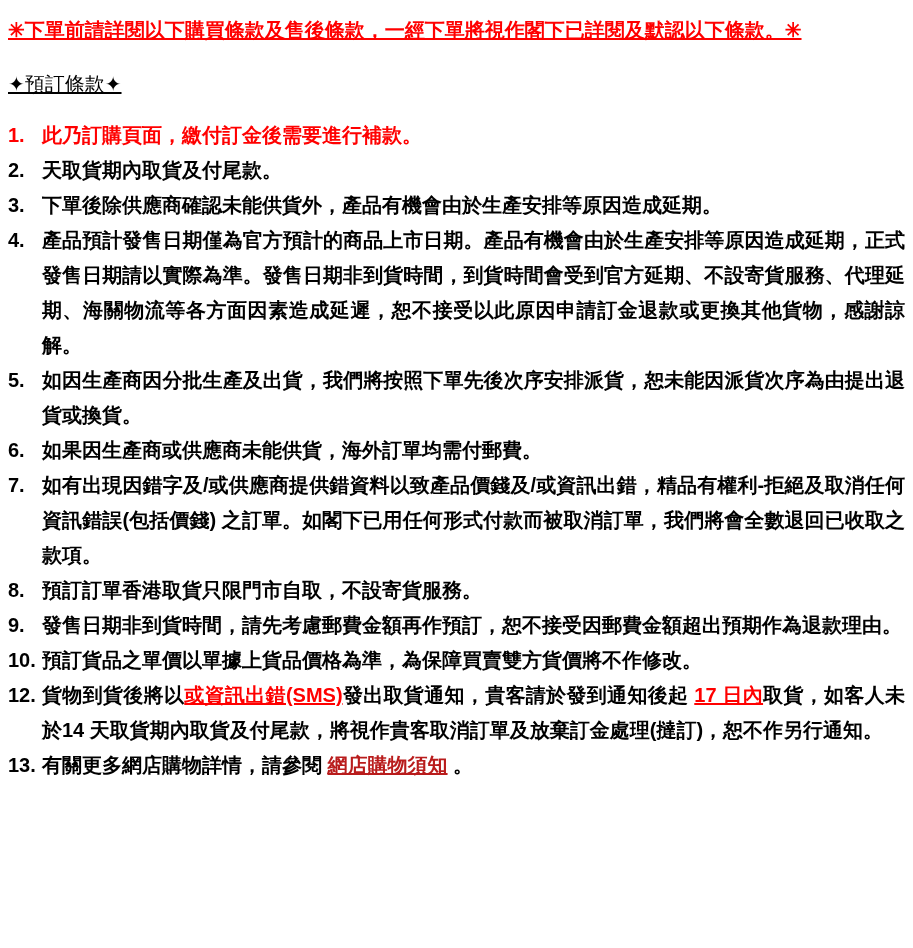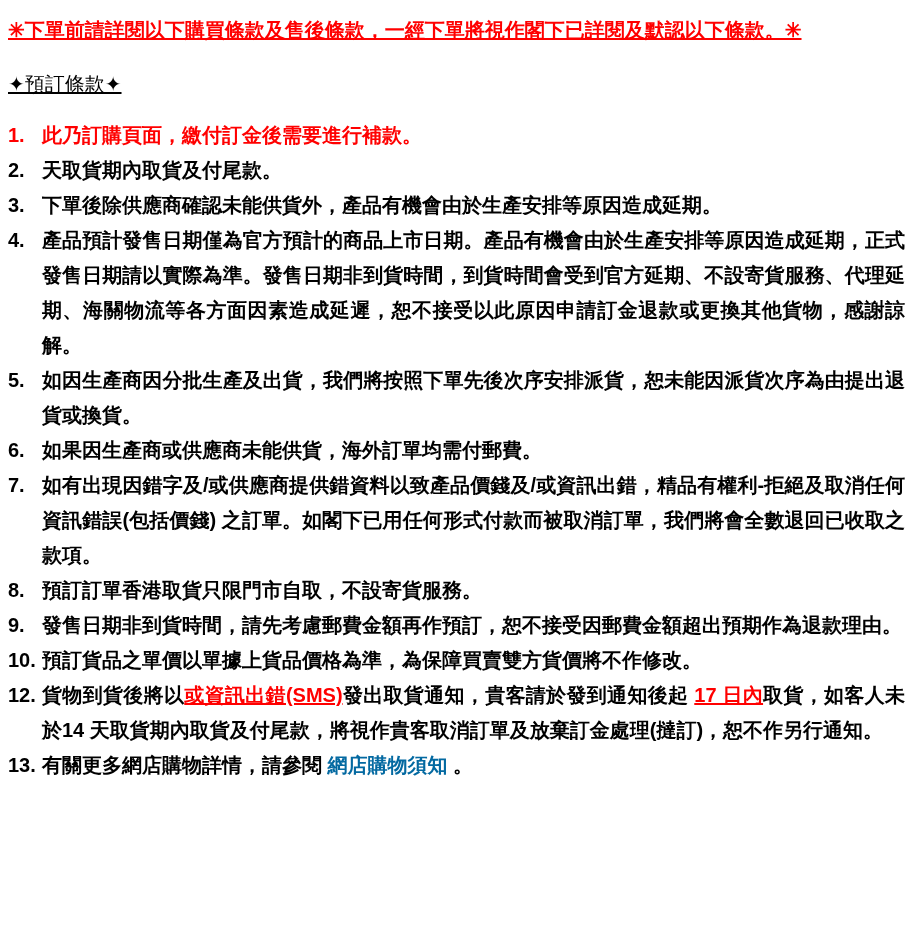--- a/index.html
+++ b/index.html
@@ -48,21 +48,22 @@
     flex: 0 0 34px;
     width: 34px;
   }
   .term .txt {
     flex: 1 1 auto;
     text-align: justify;
   }
   .red { color: #ff0000; }
   .u { text-decoration: underline; }
   .link {
-    color: #0369a1;
+    color: #b91c1c;
+    text-decoration: underline;
     cursor: pointer;
   }
 </style>
 </head>
 <body>
 
 <div class="page">
 
   <h1 class="notice">✳下單前請詳閱以下購買條款及售後條款，一經下單將視作閣下已詳閱及默認以下條款。✳</h1>
 

